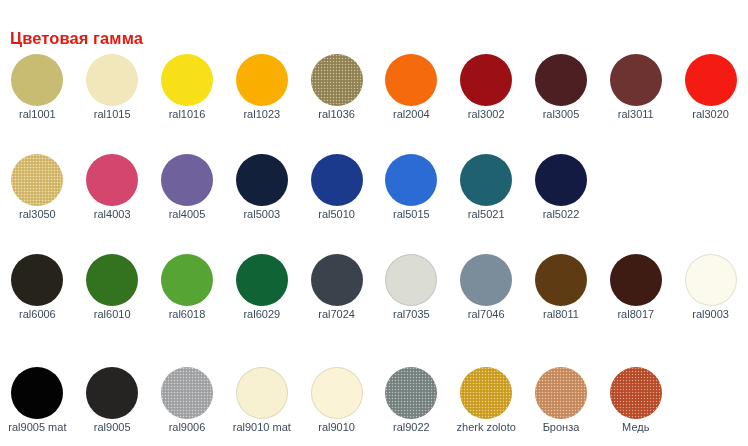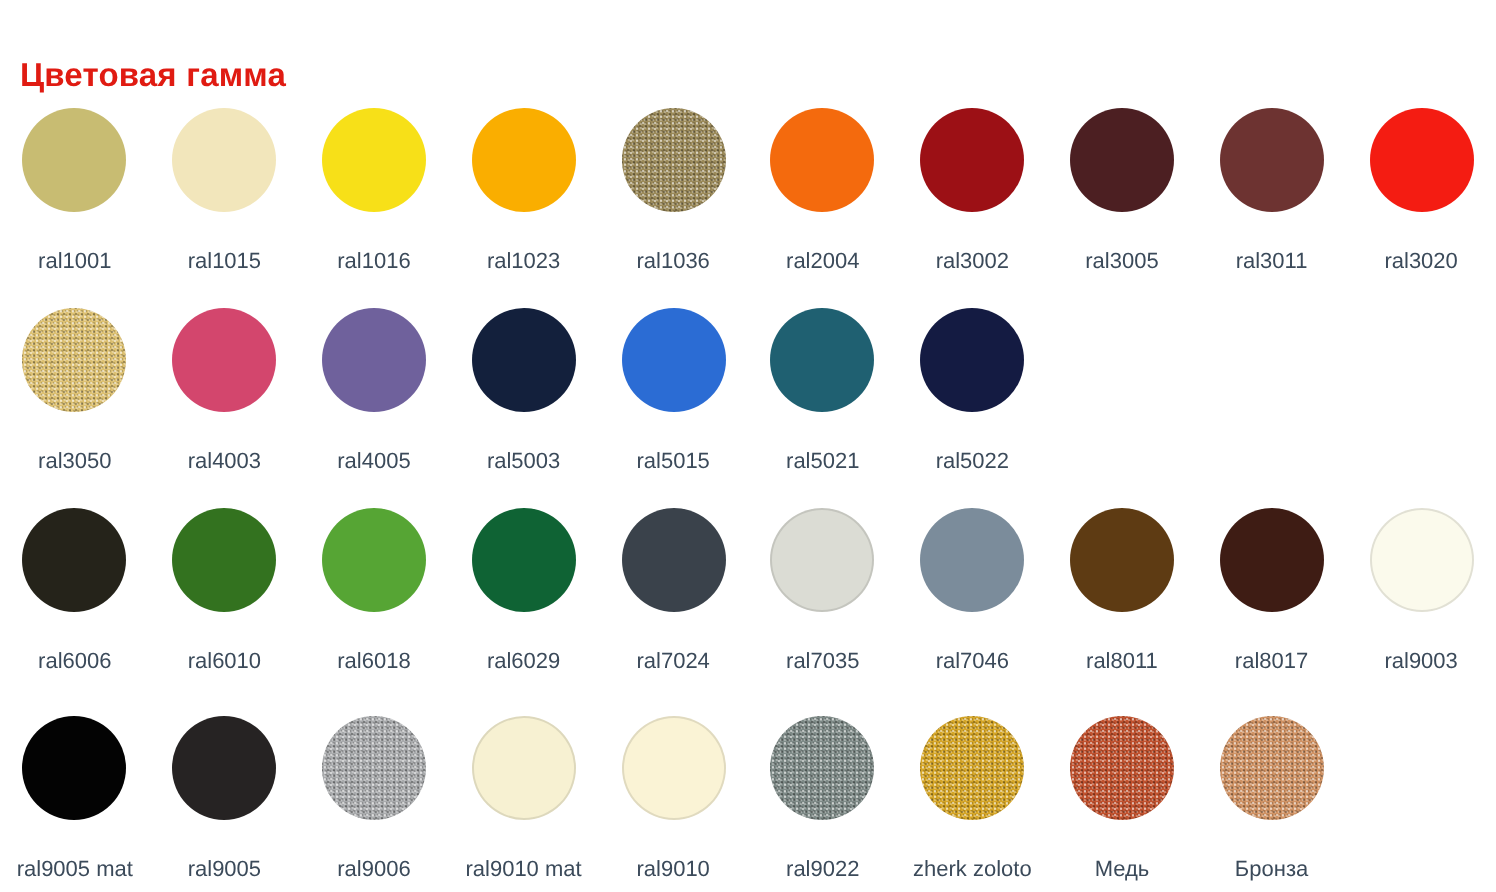--- a/index.html
+++ b/index.html
@@ -72,21 +72,21 @@
     background-size: 3px 3px, 3px 3px, 2px 2px, 2px 2px;
     background-position: 0 0, 1.5px 1.5px, 0.5px 1px, 1px 0.5px;
     opacity: 0.9;
   }
 
   .swatch-circle.pale {
     box-shadow: inset 0 0 0 1px rgba(0,0,0,0.10);
   }
 
   .swatch-label {
-    margin-top: 19px;
+    margin-top: 2px;
     font-size: 11px;
     color: #3b4a5a;
     text-align: center;
     white-space: nowrap;
     line-height: 13px;
   }
 </style>
 </head>
 <body>
 
@@ -146,20 +146,24 @@
       </div>
       <div class="swatch-cell">
         <div class="swatch-circle" style="background-color: rgb(111, 97, 156);"></div>
         <div class="swatch-label">ral4005</div>
       </div>
       <div class="swatch-cell">
         <div class="swatch-circle" style="background-color: rgb(19, 32, 60);"></div>
         <div class="swatch-label">ral5003</div>
       </div>
       <div class="swatch-cell">
+        <div class="swatch-circle" style="background-color: rgb(28, 58, 140);"></div>
+        <div class="swatch-label">ral5010</div>
+      </div>
+      <div class="swatch-cell">
         <div class="swatch-circle" style="background-color: rgb(43, 108, 212);"></div>
         <div class="swatch-label">ral5015</div>
       </div>
       <div class="swatch-cell">
         <div class="swatch-circle" style="background-color: rgb(31, 96, 113);"></div>
         <div class="swatch-label">ral5021</div>
       </div>
       <div class="swatch-cell">
         <div class="swatch-circle" style="background-color: rgb(20, 27, 66);"></div>
         <div class="swatch-label">ral5022</div>
@@ -230,21 +234,21 @@
       </div>
       <div class="swatch-cell">
         <div class="swatch-circle metallic" style="background-color: rgb(126, 138, 135);"></div>
         <div class="swatch-label">ral9022</div>
       </div>
       <div class="swatch-cell">
         <div class="swatch-circle metallic" style="background-color: rgb(212, 165, 40);"></div>
         <div class="swatch-label">zherk zoloto</div>
       </div>
       <div class="swatch-cell">
+        <div class="swatch-circle metallic" style="background-color: rgb(207, 146, 100);"></div>
+        <div class="swatch-label">Бронза</div>
+      </div>
+      <div class="swatch-cell">
         <div class="swatch-circle metallic" style="background-color: rgb(192, 82, 47);"></div>
         <div class="swatch-label">Медь</div>
       </div>
-      <div class="swatch-cell">
-        <div class="swatch-circle metallic" style="background-color: rgb(207, 146, 100);"></div>
-        <div class="swatch-label">Бронза</div>
-      </div>
     </div>
   </div>
 
 </body></html>

